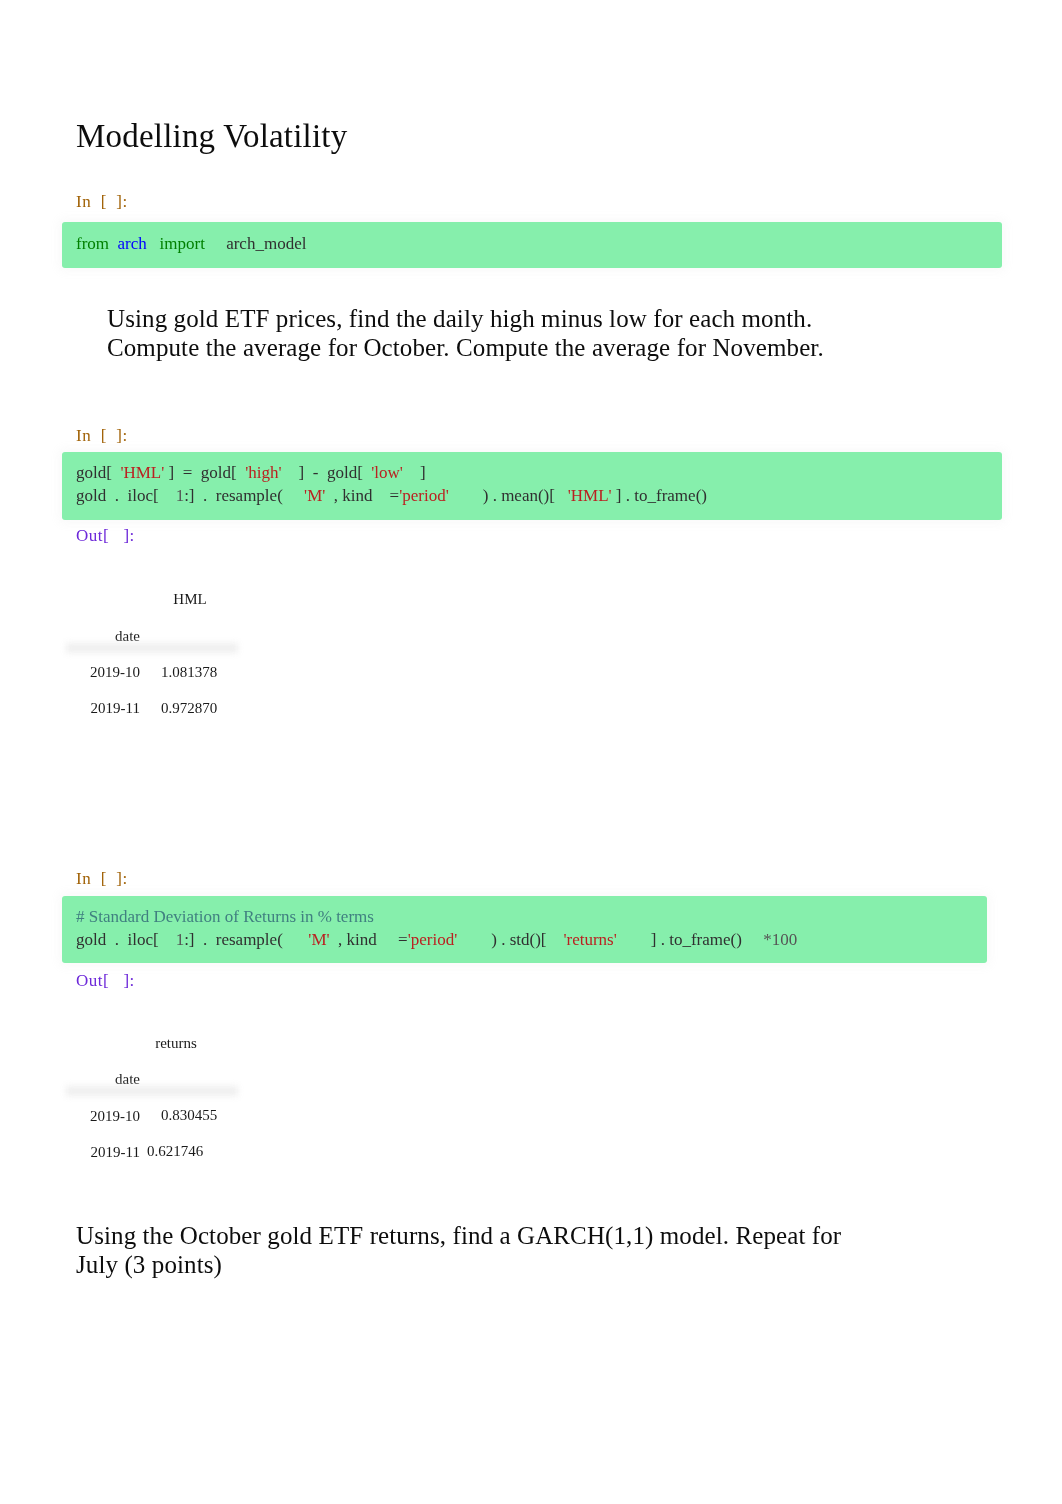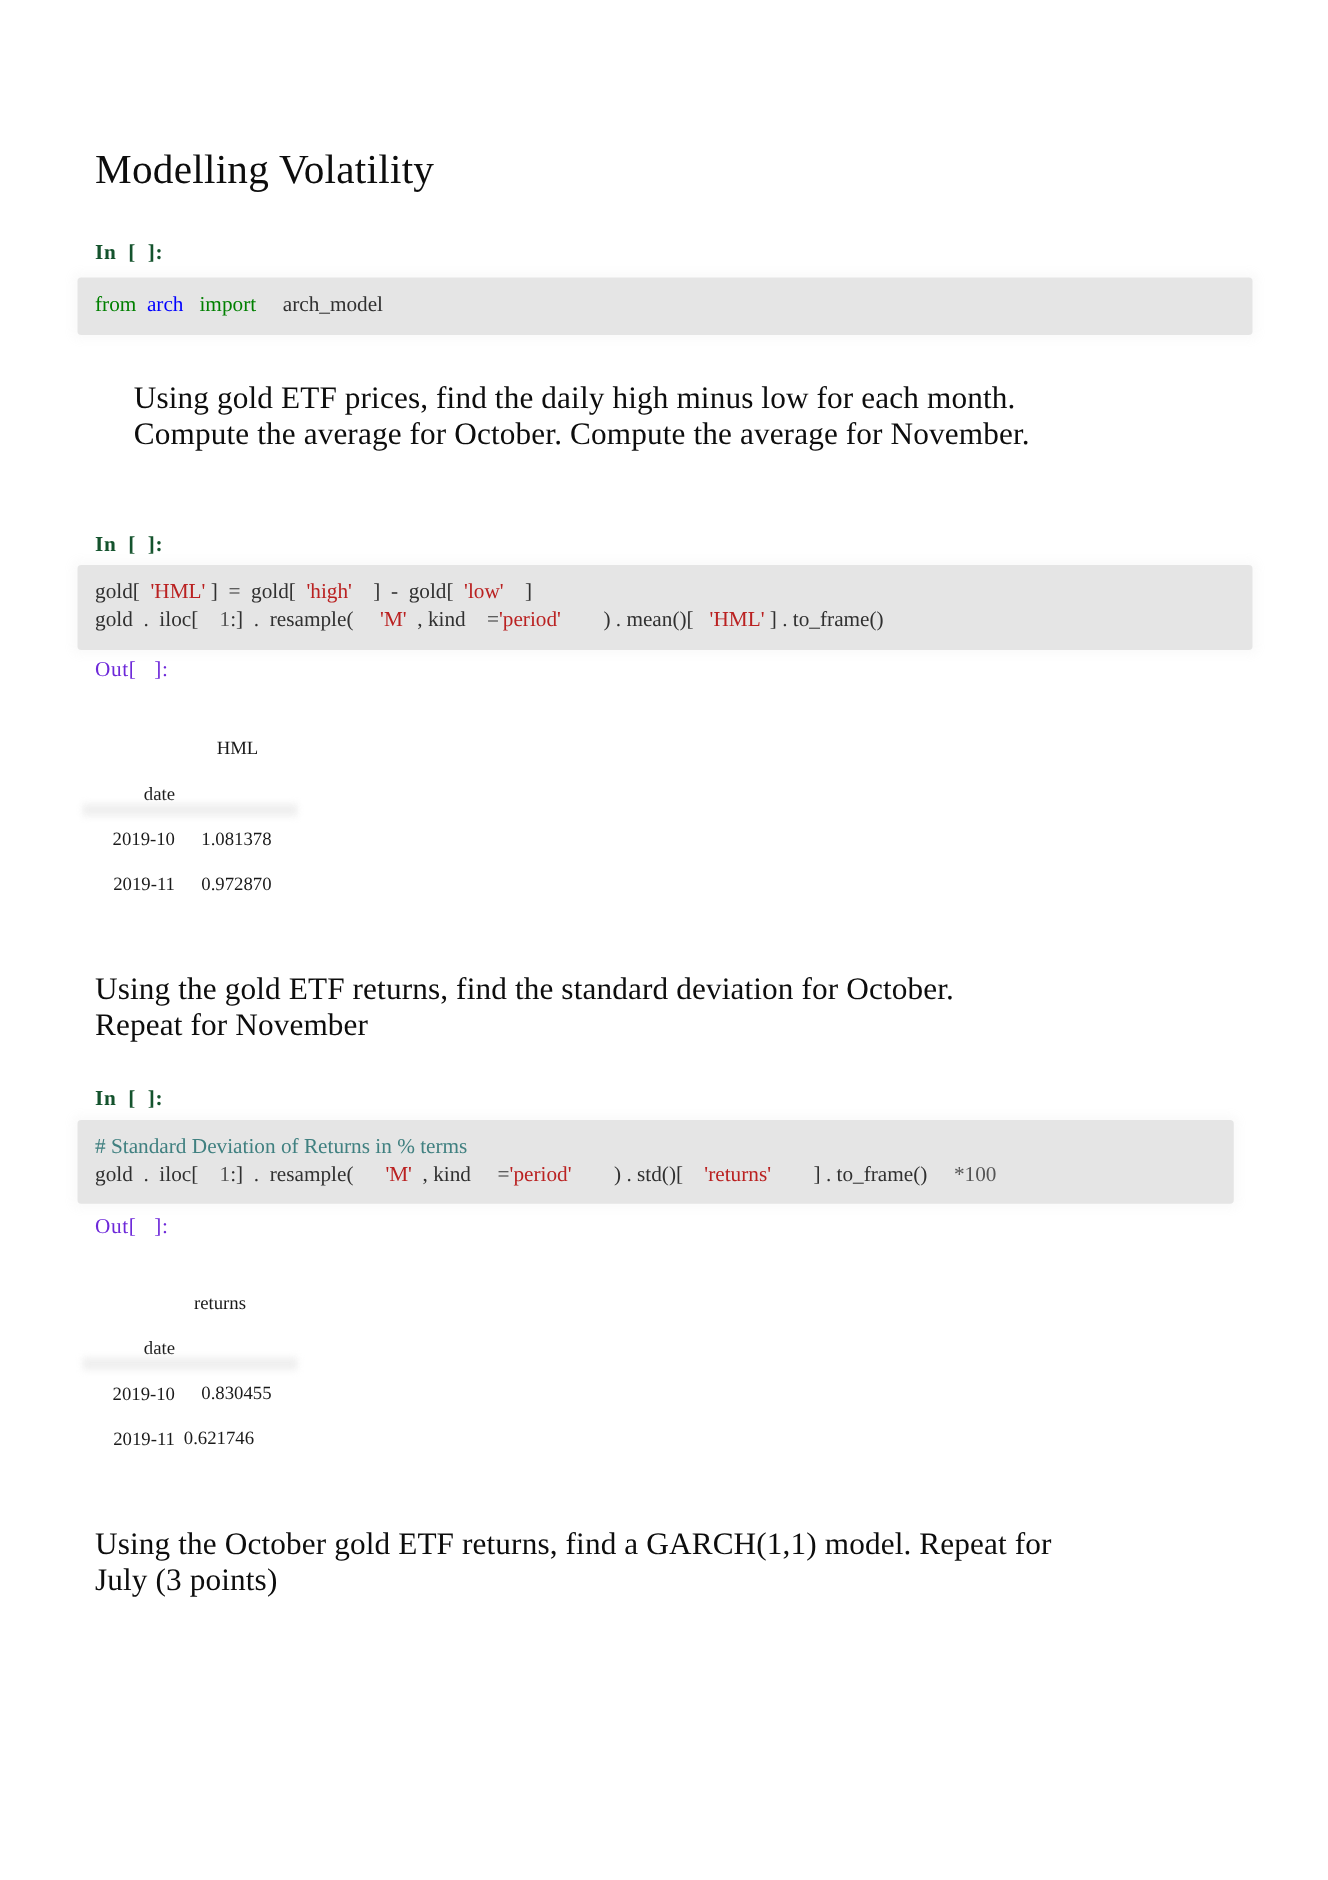--- a/index.html
+++ b/index.html
@@ -38,27 +38,27 @@
   }
 
   
   .prompt {
     position: absolute;
     font-size: 17px;
     line-height: 20px;
     letter-spacing: 0.5px;
     white-space: pre;
   }
-  .prompt.in  { color: #14532d; font-weight: bold; }
+  .prompt.in  { color: #a16207; }
   .prompt.out { color: #6d28d9; }
 
   
   .code-cell {
     position: absolute;
-    background: #e5e5e5;
+    background: #86efac;
     border-radius: 3px;
     box-shadow: 0 0 8px 4px rgba(250,250,250,0.95);
   }
   .code-line {
     position: absolute;
     font-family: "Liberation Serif", "DejaVu Serif", serif;
     font-size: 17px;
     line-height: 22px;
     white-space: pre;
     color: #303030;
@@ -142,21 +142,20 @@
   <div class="df">
     <div class="df-colhead" style="left:150px; top:590px; width:80px;">HML</div>
     <div class="df-indexname" style="left:60px; top:627px; width:80px;">date</div>
     <div class="df-rule" style="left:66px; top:643px; width:172px;"></div>
     <div class="df-idx" style="left:60px; top:663px; width:80px;">2019-10</div>
     <div class="df-val" style="left:161px; top:663px;">1.081378</div>
     <div class="df-idx" style="left:60px; top:699px; width:80px;">2019-11</div>
     <div class="df-val" style="left:161px; top:699px;">0.972870</div>
   </div>
 
-  <div class="md-head" style="left:76px; top:777px; width:740px;">Using the gold ETF returns, find the standard deviation for October. Repeat for November</div>
 
   <div class="prompt in" style="left:76px; top:869px;">In  [  ]:</div>
 
   <div class="code-cell" style="left:62px; top:896px; width:925px; height:67px;">
     <div class="code-line" id="c3l0" style="left:14px; top:10px;"><span class="tok-com"># Standard Deviation of Returns in % terms</span></div>
     <div class="code-line" id="c3l1" style="left:14px; top:33px;"><span class="tok-plain">gold</span><span class="tok-plain">  .  </span><span class="tok-plain">iloc[</span><span class="tok-plain">    </span><span class="tok-num">1</span><span class="tok-plain">:]</span><span class="tok-plain">  .  </span><span class="tok-plain">resample(</span><span class="tok-plain">      </span><span class="tok-str">'M'</span><span class="tok-plain">  , kind</span><span class="tok-plain">     =</span><span class="tok-str">'period'</span><span class="tok-plain">        )</span><span class="tok-plain"> . </span><span class="tok-plain">std()[</span><span class="tok-plain">    </span><span class="tok-str">'returns'</span><span class="tok-plain">        ]</span><span class="tok-plain"> . </span><span class="tok-plain">to_frame()</span><span class="tok-plain">     </span><span class="tok-num">*100</span></div>
   </div>
 
   <div class="prompt out" style="left:76px; top:971px;">Out[   ]:</div>
 

